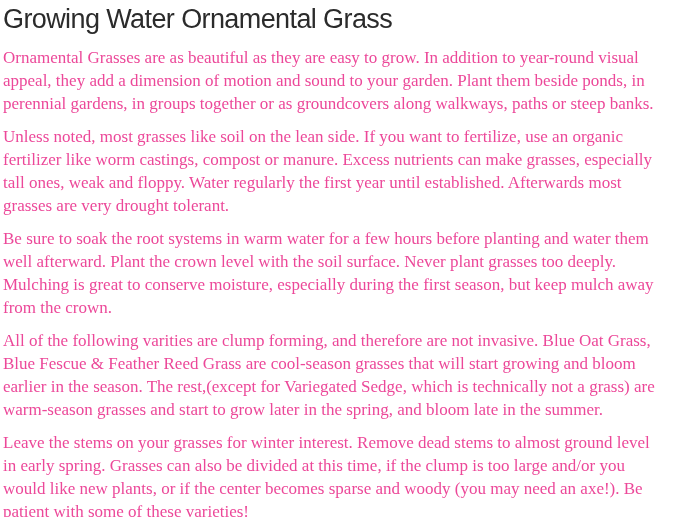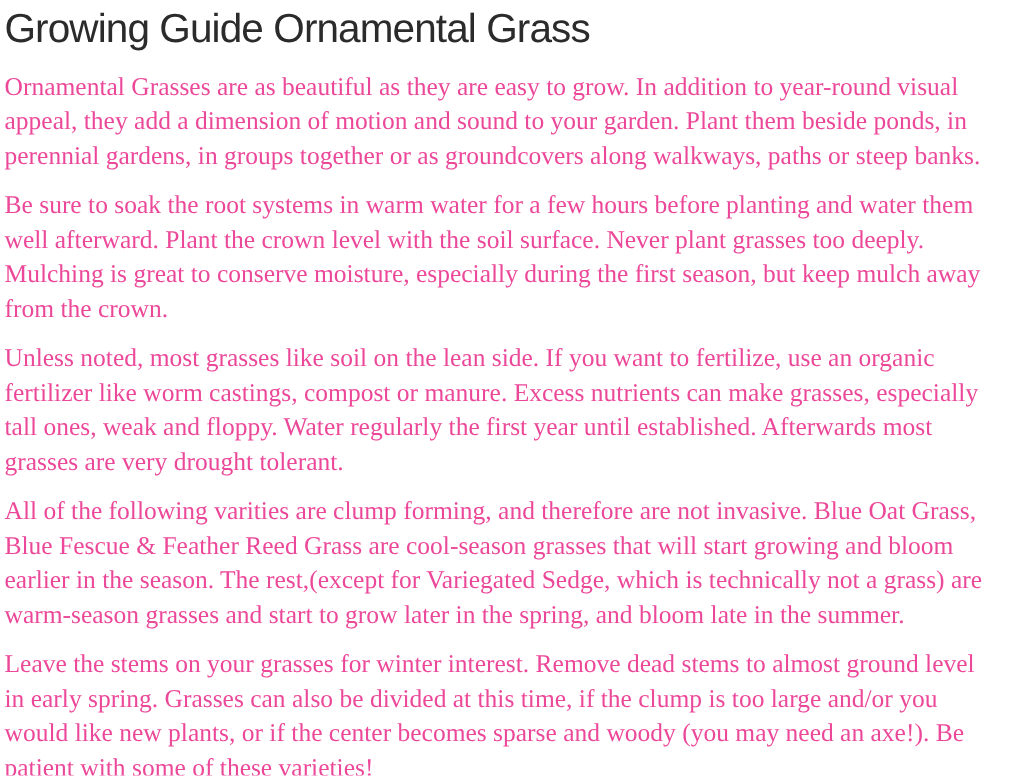--- a/index.html
+++ b/index.html
@@ -34,35 +34,35 @@
     line-height: 23px;
     color: #ec4899;
     margin: 0 0 10px 0;
     white-space: pre;
   }
 </style>
 </head>
 <body>
 
 <main class="page">
-  <h1 class="page-title">Growing Guide Ornamental Grass</h1>
+  <h1 class="page-title">Growing Water Ornamental Grass</h1>
 
   <p class="body-paragraph">Ornamental Grasses are as beautiful as they are easy to grow. In addition to year-round visual
 appeal, they add a dimension of motion and sound to your garden. Plant them beside ponds, in
 perennial gardens, in groups together or as groundcovers along walkways, paths or steep banks.</p>
 
+  <p class="body-paragraph">Unless noted, most grasses like soil on the lean side. If you want to fertilize, use an organic
+fertilizer like worm castings, compost or manure. Excess nutrients can make grasses, especially
+tall ones, weak and floppy. Water regularly the first year until established. Afterwards most
+grasses are very drought tolerant.</p>
+
   <p class="body-paragraph">Be sure to soak the root systems in warm water for a few hours before planting and water them
 well afterward. Plant the crown level with the soil surface. Never plant grasses too deeply.
 Mulching is great to conserve moisture, especially during the first season, but keep mulch away
 from the crown.</p>
-
-  <p class="body-paragraph">Unless noted, most grasses like soil on the lean side. If you want to fertilize, use an organic
-fertilizer like worm castings, compost or manure. Excess nutrients can make grasses, especially
-tall ones, weak and floppy. Water regularly the first year until established. Afterwards most
-grasses are very drought tolerant.</p>
 
   <p class="body-paragraph">All of the following varities are clump forming, and therefore are not invasive. Blue Oat Grass,
 Blue Fescue &amp; Feather Reed Grass are cool-season grasses that will start growing and bloom
 earlier in the season. The rest,(except for Variegated Sedge, which is technically not a grass) are
 warm-season grasses and start to grow later in the spring, and bloom late in the summer.</p>
 
   <p class="body-paragraph">Leave the stems on your grasses for winter interest. Remove dead stems to almost ground level
 in early spring. Grasses can also be divided at this time, if the clump is too large and/or you
 would like new plants, or if the center becomes sparse and woody (you may need an axe!). Be
 patient with some of these varieties!</p>

